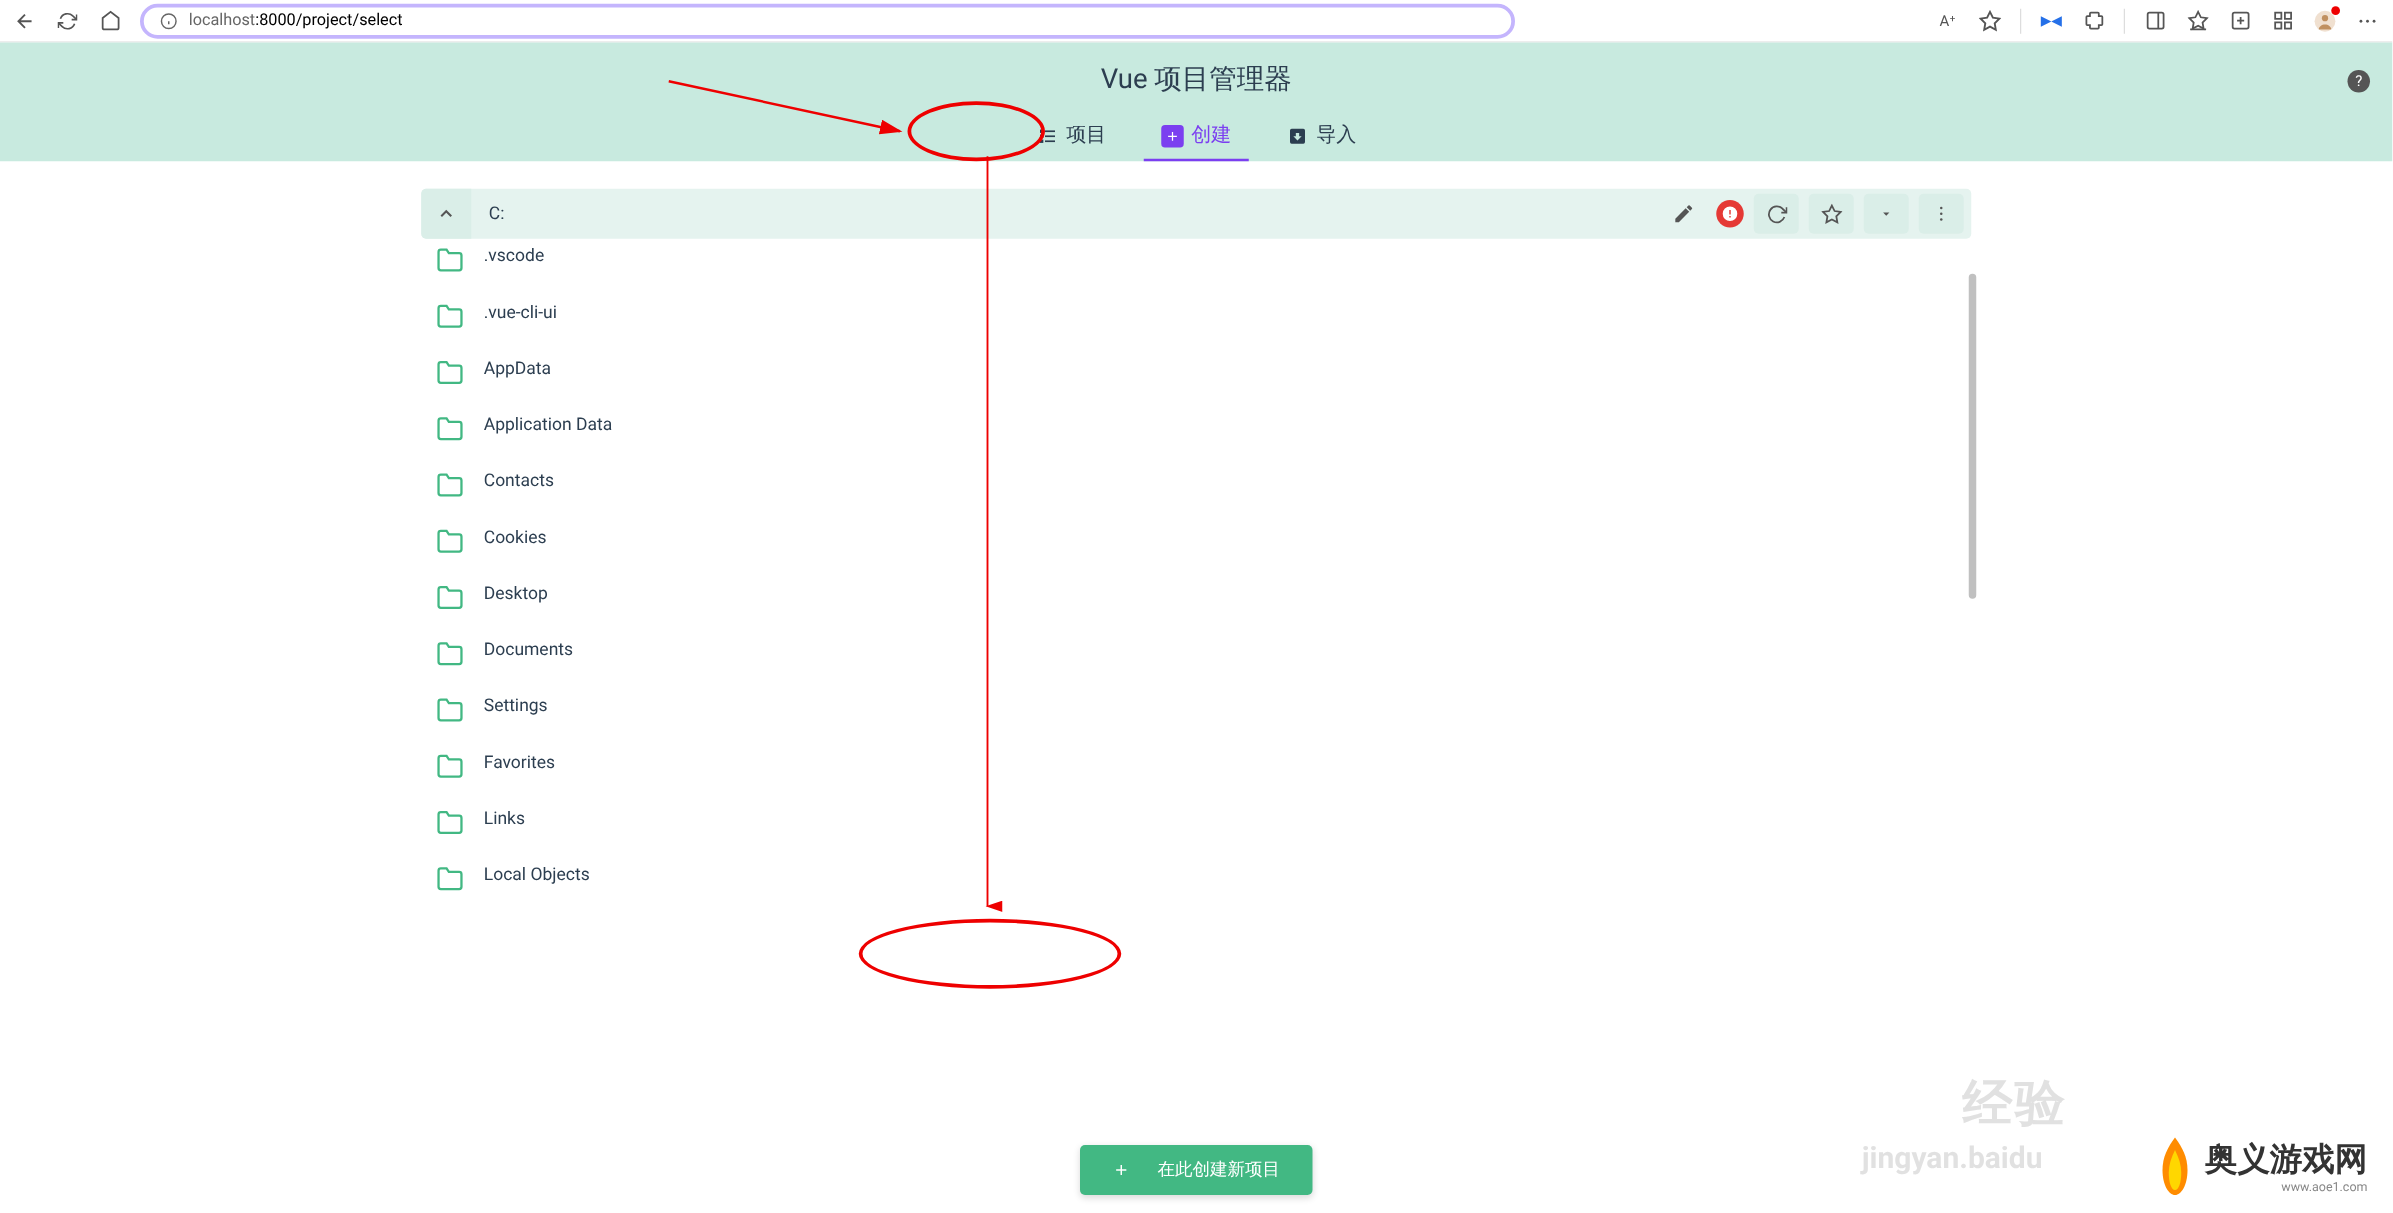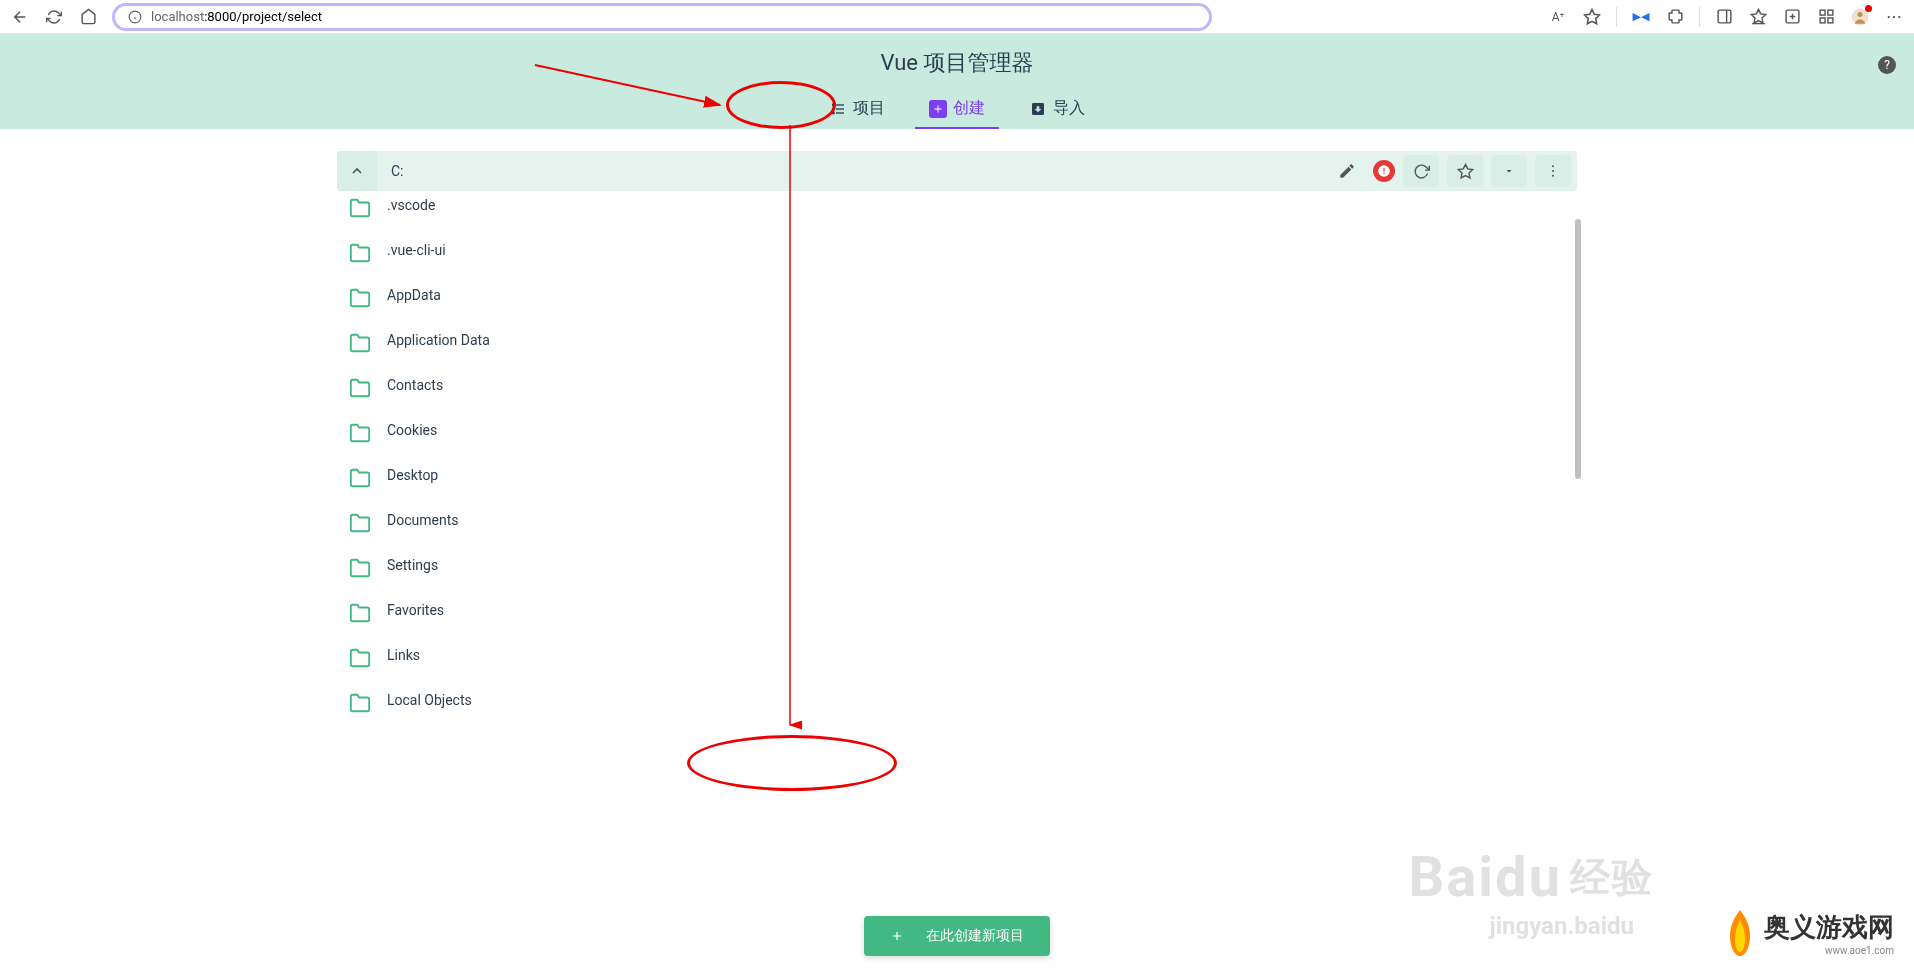--- a/index.html
+++ b/index.html
@@ -337,21 +337,20 @@
 <svg class="arrow-svg" style="left:782px; top:120px; width:20px; height:620px;">
   <defs>
       <marker id="ah2" markerWidth="10" markerHeight="10" refX="3" refY="8" orient="auto">
         <polygon points="0 0, 6 0, 3 9" fill="#e00"></polygon>
       </marker>
     </defs>
   <line x1="8" y1="5" x2="8" y2="605" stroke="#e00" stroke-width="1.5" marker-end="url(#ah2)"></line>
 </svg>
 
 <div class="watermark wm-baidu">
-  <span>Baidu</span>
   <span style="font-size:40px;">经验</span>
 </div>
 <div class="watermark wm-baidu-sub">jingyan.baidu</div>
 <div class="wm-logo">
   <svg class="wm-logo-flame" viewBox="0 0 40 50">
     <path d="M20 2 C14 10 10 18 10 28 C10 40 15 48 20 48 C25 48 30 40 30 28 C30 18 26 10 20 2 Z" fill="#ff8c00"></path>
     <path d="M20 12 C17 18 15 24 15 30 C15 38 17 44 20 44 C23 44 25 38 25 30 C25 24 23 18 20 12 Z" fill="#ffd700"></path>
   </svg>
   <div>
     <div class="wm-logo-text">奥义游戏网</div>

